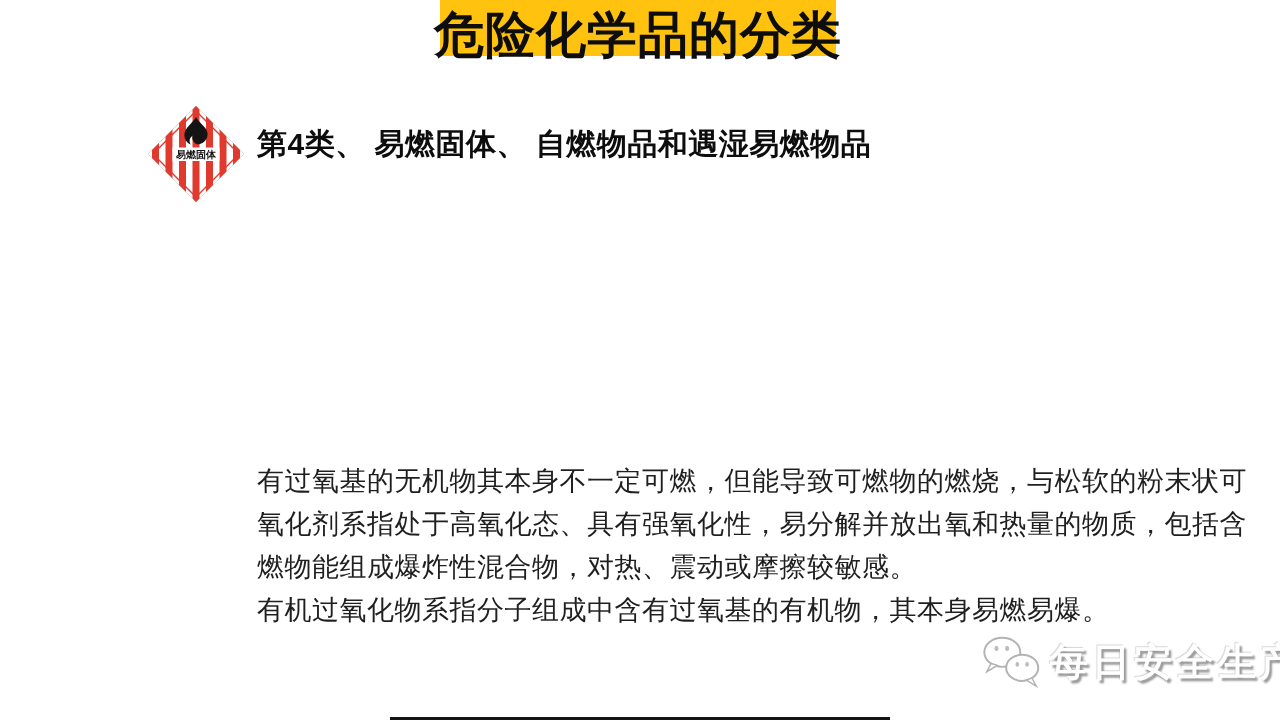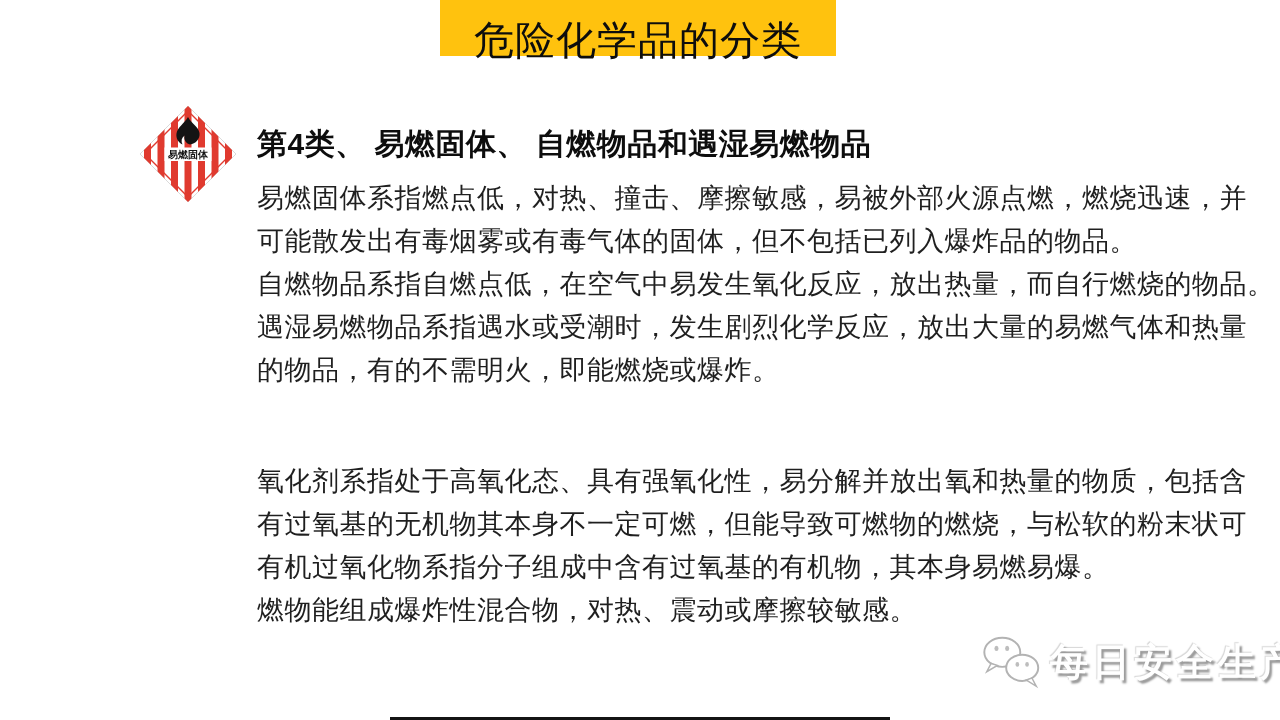--- a/index.html
+++ b/index.html
@@ -18,32 +18,32 @@
     position: absolute;
     left: 440px; top: 0;
     width: 396px; height: 56px;
     background: #FFC20E;
     display: flex;
     align-items: flex-end;
     justify-content: center;
     overflow: visible;
   }
   .title {
-    font-size: 40px;
-    font-weight: 400;
+    font-size: 50px;
+    font-weight: 700;
     line-height: 1;
     color: #0d0d0d;
     margin-bottom: -4px;
     white-space: nowrap;
     letter-spacing: 1px;
   }
 
   
   .placard { position: absolute; }
-  .placard-1 { left: 138px; top: 104px; width: 100px; height: 100px; }
+  .placard-1 { left: 146px; top: 104px; width: 100px; height: 100px; }
   .placard-2 { left: 140px; top: 389px; width: 98px; height: 98px; }
   .placard svg { width: 100%; height: 100%; display: block; }
 
   
   .heading {
     position: absolute;
     left: 257px;
     font-size: 30px;
     font-weight: 800;
     color: #0d0d0d;
@@ -124,35 +124,28 @@
       </g>
       <polygon points="50,7 93,50 50,93 7,50" fill="none" stroke="#E03A2F" stroke-width="1.4"></polygon>
       <path d="M50 13 C46 20 39.5 23 38.5 29.5 C37.7 34.5 40.5 38.5 44.5 40.5 C42.8 37 43.5 33.8 46.5 31.5 C45.5 36.5 48.5 39.5 52 40.5 C57.5 39.8 62.3 35 61.5 29 C60.5 22.5 53.8 20 50 13 Z" fill="#141414"></path>
       <rect x="26.5" y="43.5" width="47" height="13.5" fill="#ffffff"></rect>
       <text x="50" y="54" text-anchor="middle" font-size="10" font-weight="bold" fill="#141414">易燃固体</text>
     </svg>
   </div>
 
   <div class="heading heading-1">第4类、 易燃固体、 自燃物品和遇湿易燃物品</div>
 
-  <div class="para para-1">
-    <div class="line">易燃固体系指燃点低，对热、撞击、摩擦敏感，易被外部火源点燃，燃烧迅速，并</div>
-    <div class="line">可能散发出有毒烟雾或有毒气体的固体，但不包括已列入爆炸品的物品。</div>
-    <div class="line">自燃物品系指自燃点低，在空气中易发生氧化反应，放出热量，而自行燃烧的物品。</div>
-    <div class="line">遇湿易燃物品系指遇水或受潮时，发生剧烈化学反应，放出大量的易燃气体和热量</div>
-    <div class="line">的物品，有的不需明火，即能燃烧或爆炸。</div>
-  </div>
 
 
 
   <div class="para para-2">
+    <div class="line">有过氧基的无机物其本身不一定可燃，但能导致可燃物的燃烧，与松软的粉末状可</div>
     <div class="line">氧化剂系指处于高氧化态、具有强氧化性，易分解并放出氧和热量的物质，包括含</div>
-    <div class="line">有过氧基的无机物其本身不一定可燃，但能导致可燃物的燃烧，与松软的粉末状可</div>
+    <div class="line">燃物能组成爆炸性混合物，对热、震动或摩擦较敏感。</div>
     <div class="line">有机过氧化物系指分子组成中含有过氧基的有机物，其本身易燃易爆。</div>
-    <div class="line">燃物能组成爆炸性混合物，对热、震动或摩擦较敏感。</div>
   </div>
 
   <div class="watermark">
     <svg class="wm-icon" viewBox="0 0 70 60">
       <ellipse cx="25" cy="20" rx="18.5" ry="15" fill="#ffffff" stroke="#b3b3b3" stroke-width="2"></ellipse>
       <path d="M13.5 31.5 L9 40 L20 33.5 Z" fill="#ffffff" stroke="#b3b3b3" stroke-width="1.5"></path>
       <ellipse cx="19" cy="16" rx="2.1" ry="2.7" fill="#bdbdbd"></ellipse>
       <ellipse cx="30" cy="16" rx="2.1" ry="2.7" fill="#bdbdbd"></ellipse>
       <ellipse cx="45.5" cy="36" rx="16.5" ry="13.5" fill="#ffffff" stroke="#b3b3b3" stroke-width="2"></ellipse>
       <path d="M55.5 46.5 L60 55 L49.5 48.5 Z" fill="#ffffff" stroke="#b3b3b3" stroke-width="1.5"></path>

